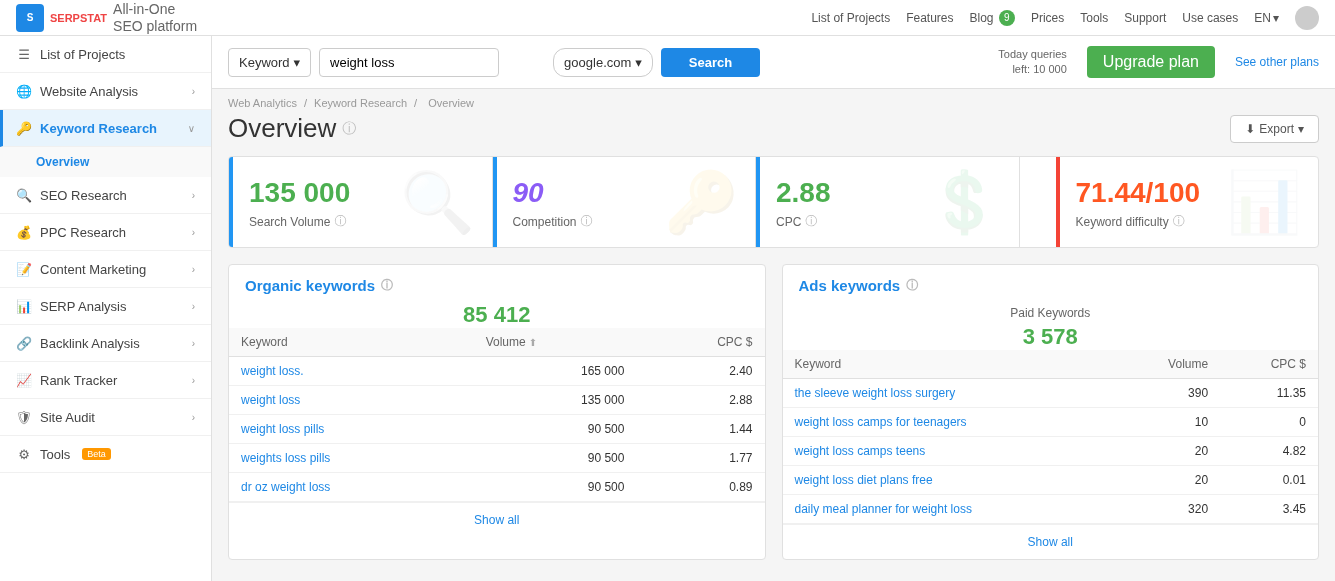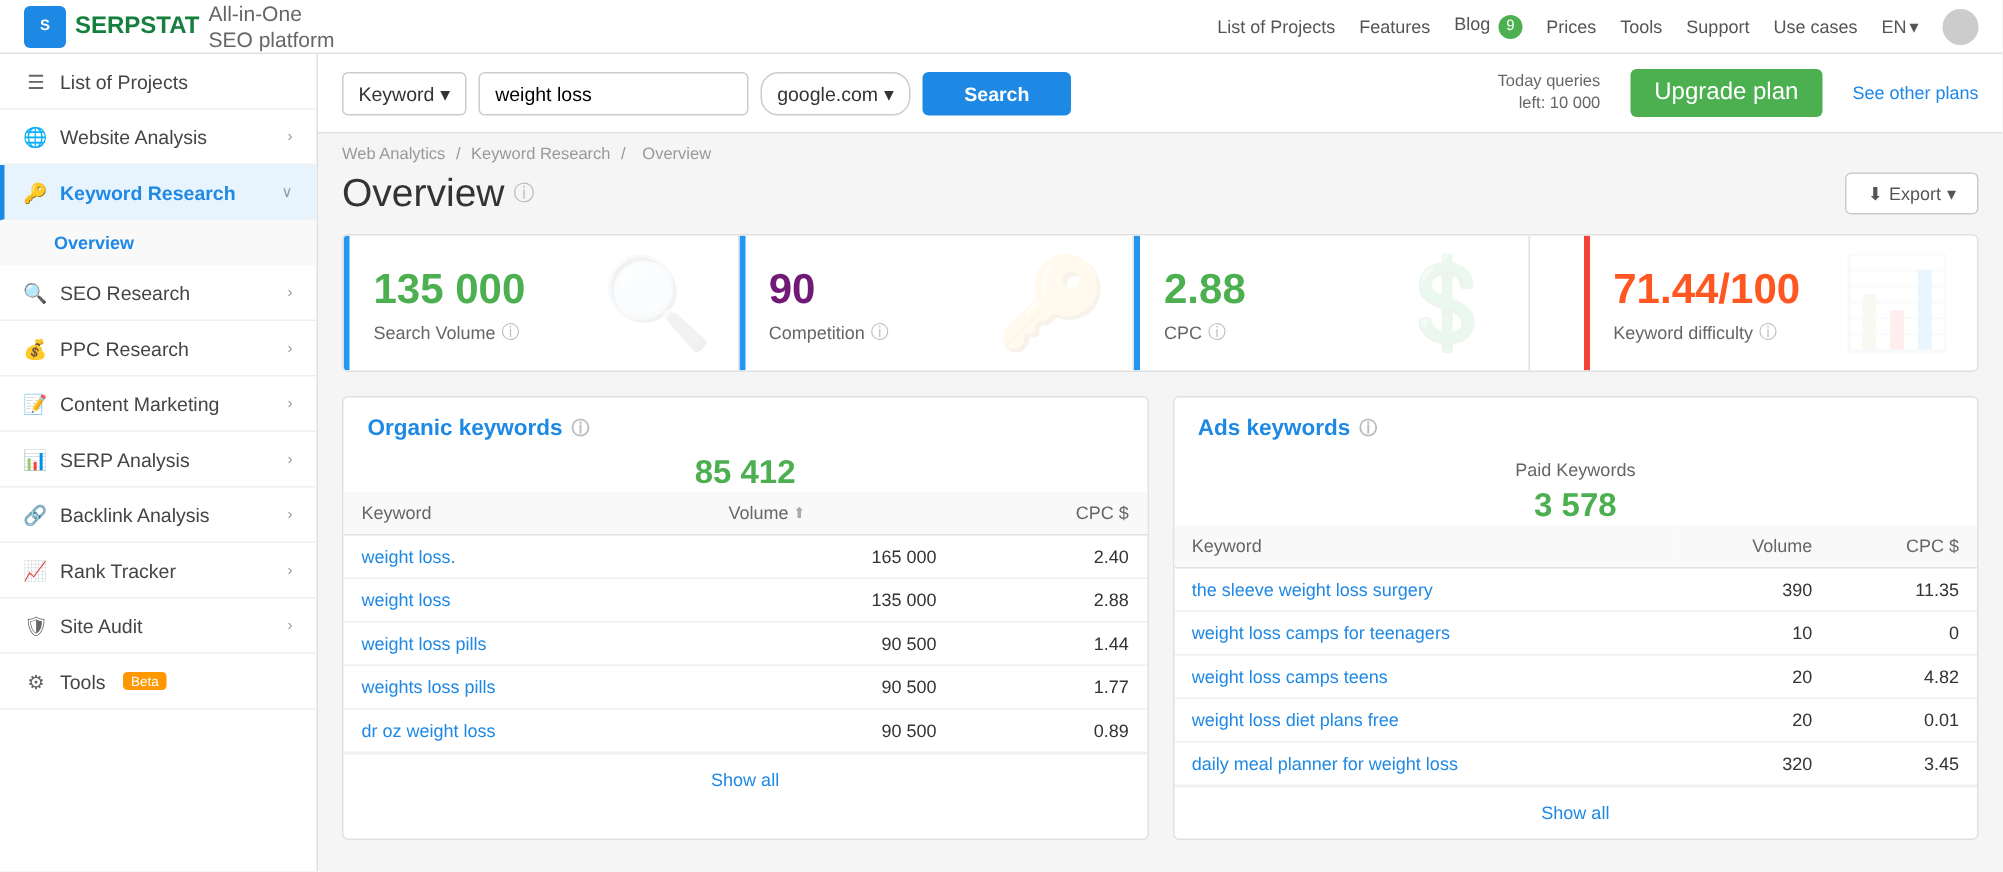--- a/index.html
+++ b/index.html
@@ -39,21 +39,21 @@
     .beta-badge { background: #ff9800; color: white; font-size: 9px; padding: 1px 5px; border-radius: 3px; margin-left: 4px; }
     .sidebar-icon { width: 16px; height: 16px; display: inline-flex; align-items: center; justify-content: center; font-size: 13px; color: #666; }
 
     
     .content { flex: 1; display: flex; flex-direction: column; overflow: hidden; background: #f5f5f5; }
 
     
     .search-bar-area { background: #fff; border-bottom: 1px solid #e0e0e0; padding: 10px 16px; display: flex; align-items: center; gap: 8px; }
     .search-dropdown { border: 1px solid #ccc; border-radius: 4px; padding: 6px 10px; font-size: 13px; color: #333; background: #fff; cursor: pointer; display: flex; align-items: center; gap: 4px; }
     .search-input { border: 1px solid #ccc; border-radius: 4px; padding: 6px 10px; font-size: 13px; width: 180px; outline: none; }
-    .search-engine-dropdown { border: 1px solid #ccc; border-radius: 12px; padding: 6px 10px; font-size: 13px; color: #333; background: #fff; cursor: pointer; display: flex; align-items: center; gap: 4px; }
+    .search-engine-dropdown { border: 1px solid #ccc; border-radius: 12px; padding: 6px 10px; font-size: 13px; color: #333; background: #fff; cursor: pointer; display: flex; align-items: center; gap: 4px; margin-left: 46px; }
     .search-btn { background: #1e88e5; color: white; border: none; border-radius: 4px; padding: 7px 28px; font-size: 13px; font-weight: bold; cursor: pointer; }
     .queries-info { margin-left: auto; text-align: right; font-size: 11px; color: #666; line-height: 1.4; }
     .upgrade-btn { background: #4caf50; color: white; border: none; border-radius: 4px; padding: 7px 16px; font-size: 16px; cursor: pointer; margin-left: 12px; }
     .see-plans-link { color: #1e88e5; font-size: 12px; margin-left: 12px; cursor: pointer; text-decoration: none; white-space: nowrap; }
 
     
     .page-content { flex: 1; overflow-y: auto; padding: 0 16px 16px; }
 
     
     .breadcrumb { font-size: 11px; color: #999; padding: 8px 0 4px; }
@@ -66,21 +66,21 @@
     .info-icon { color: #bbb; font-size: 14px; cursor: pointer; }
     .export-btn { border: 1px solid #ccc; background: #fff; border-radius: 4px; padding: 6px 14px; font-size: 12px; cursor: pointer; display: flex; align-items: center; gap: 4px; color: #555; }
 
     
     .metrics-row { display: flex; gap: 0; margin-bottom: 16px; background: #fff; border: 1px solid #e0e0e0; border-radius: 4px; overflow: hidden; }
     .metric-card { flex: 1; padding: 16px 20px; border-right: 1px solid #e0e0e0; position: relative; overflow: hidden; min-height: 90px; display: flex; flex-direction: column; justify-content: flex-start; }
     .metric-card:last-child { border-right: none; margin-left: 36px; }
     .metric-card .accent-bar { position: absolute; left: 0; top: 0; width: 4px; height: 100%; background: #2196f3; }
     .metric-card .accent-bar.red { background: #f44336; }
     .metric-value { font-size: 28px; font-weight: bold; color: #4caf50; margin-top: 4px; }
-    .metric-value.blue { color: #701a75; }
+    .metric-value.blue { color: #8b5cf6; font-style: italic; }
     .metric-value.orange { color: #ff5722; }
     .metric-label { font-size: 12px; color: #666; margin-top: 4px; display: flex; align-items: center; gap: 4px; }
     .metric-bg-icon { position: absolute; right: 16px; top: 50%; transform: translateY(-50%); opacity: 0.08; font-size: 60px; color: #1e88e5; }
 
     
     .tables-row { display: flex; gap: 16px; }
     .table-section { flex: 1; background: #fff; border: 1px solid #e0e0e0; border-radius: 4px; overflow: hidden; }
     .table-header { padding: 12px 16px 8px; }
     .table-title { font-size: 15px; font-weight: bold; color: #1e88e5; display: flex; align-items: center; gap: 6px; }
     .table-subtitle { font-size: 12px; color: #666; padding: 4px 16px; text-align: center; }
@@ -94,21 +94,21 @@
     .show-all { text-align: center; padding: 10px; color: #1e88e5; cursor: pointer; font-size: 12px; border-top: 1px solid #f0f0f0; }
     .col-header-with-icon { display: flex; align-items: center; gap: 3px; }
   </style>
 </head>
 <body>
 
 <div class="top-nav">
   <div class="top-nav-left">
     <div class="serpstat-logo">
       <div class="logo-icon">S</div>
-      <span style="font-size:16px; color:#15803d; font-weight:bold;">SERPSTAT</span>
+      <span style="font-size:11px; color:#ef4444; font-weight:bold;">SERPSTAT</span>
     </div>
     <div class="logo-tagline">
       <div>All-in-One</div>
       <div>SEO platform</div>
     </div>
   </div>
   <div class="top-nav-right">
     <a href="#">List of Projects</a>
     <a href="#">Features</a>
     <span style="cursor:pointer">

